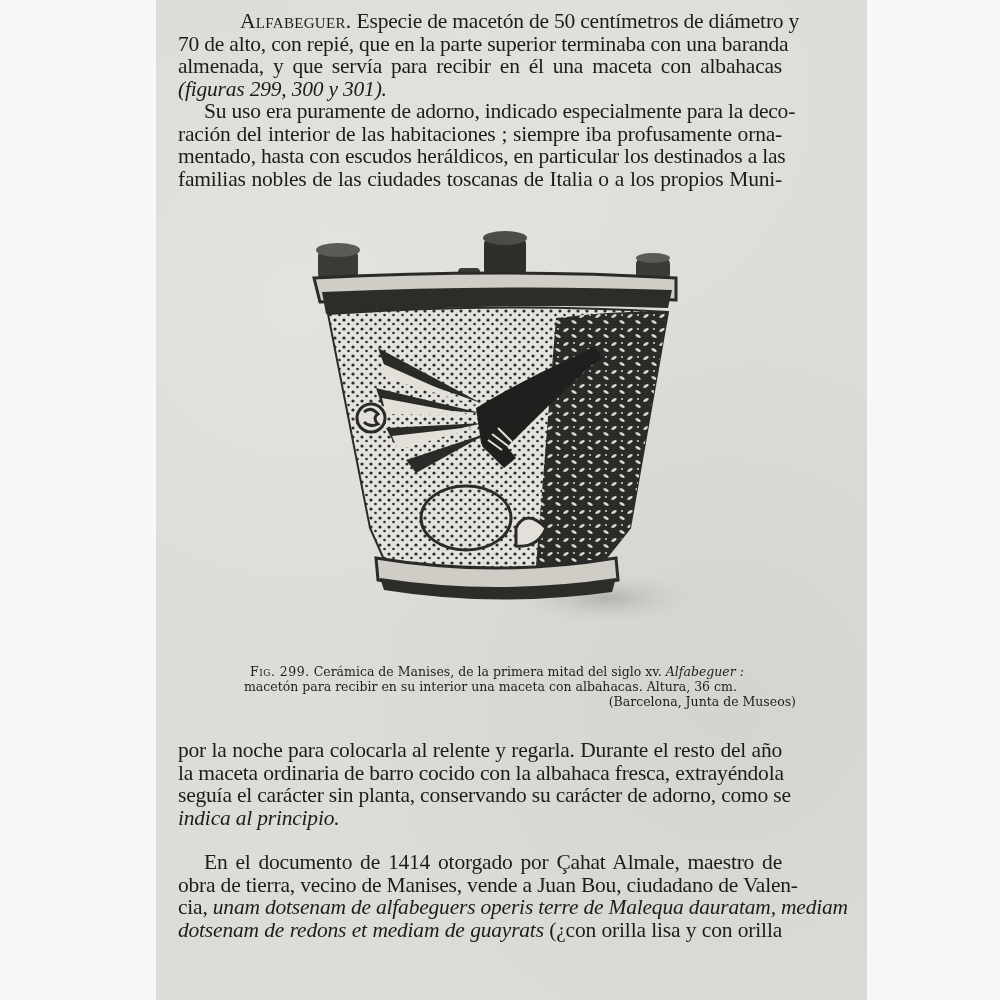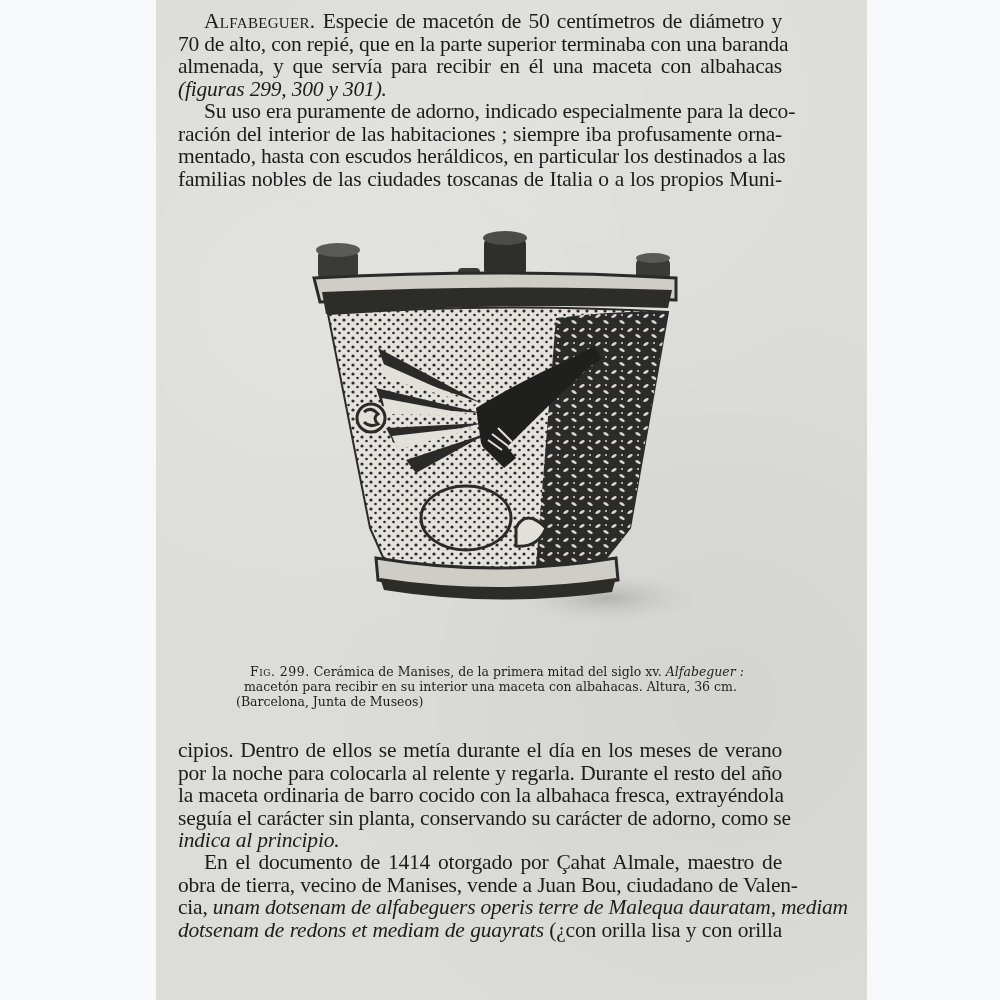--- a/index.html
+++ b/index.html
@@ -43,20 +43,21 @@
     .para .line.last {
       text-align-last: left;
       font-style: italic;
     }
     .para .line.indent {
       padding-left: 26px;
     }
     .smallcaps {
       font-variant: small-caps;
       letter-spacing: 0.3px;
+      margin-left: 36px;
     }
     .it { font-style: italic; margin-top: 43px; }
 
     #p1 { top: 10px; }
     #p2 { top: 100px; }
     #p3 { top: 739px; }
     #p4 { top: 851px; }
 
     .figure {
       position: absolute;
@@ -76,21 +77,21 @@
       line-height: 15px;
       font-family: "DejaVu Serif", "Liberation Serif", serif;
       color: #1e1e1c;
     }
     .caption .cline {
       display: block;
       white-space: nowrap;
     }
     .caption .c1 { padding-left: 14px; }
     .caption .c2 { padding-left: 8px; }
-    .caption .c3 { text-align: left; padding-left: 0; }
+    .caption .c3 { text-align: right; padding-left: 0; }
     .caption .figlabel { font-variant: small-caps; letter-spacing: 0.5px; }
   </style>
 </head>
 <body>
 
 <div class="page">
 
   <div class="para" id="p1">
     <span class="line indent"><span class="smallcaps">Alfabeguer.</span><span>  Especie de macetón de 50 centímetros de diámetro y</span></span>
     <span class="line">70 de alto, con repié, que en la parte superior terminaba con una baranda</span>
@@ -172,21 +173,20 @@
     </svg>
   </div>
 
   <div class="caption">
     <span class="cline c1"><span class="figlabel">Fig. 299.</span><span>  Cerámica de Manises, de la primera mitad del siglo xv. </span><span class="it">Alfabeguer :</span></span>
     <span class="cline c2">macetón para recibir en su interior una maceta con albahacas. Altura, 36 cm.</span>
     <span class="cline c3">(Barcelona, Junta de Museos)</span>
   </div>
 
   <div class="para" id="p3">
-    <span class="line">cipios. Dentro de ellos se metía durante el día en los meses de verano</span>
     <span class="line">por la noche para colocarla al relente y regarla. Durante el resto del año</span>
     <span class="line">la maceta ordinaria de barro cocido con la albahaca fresca, extrayéndola</span>
     <span class="line">seguía el carácter sin planta, conservando su carácter de adorno, como se</span>
     <span class="line last">indica al principio.</span>
   </div>
 
   <div class="para" id="p4">
     <span class="line indent">En el documento de 1414 otorgado por Çahat Almale, maestro de</span>
     <span class="line">obra de tierra, vecino de Manises, vende a Juan Bou, ciudadano de Valen-</span>
     <span class="line"><span>cia, </span><span class="it">unam dotsenam de alfabeguers operis terre de Malequa dauratam, mediam</span></span>

